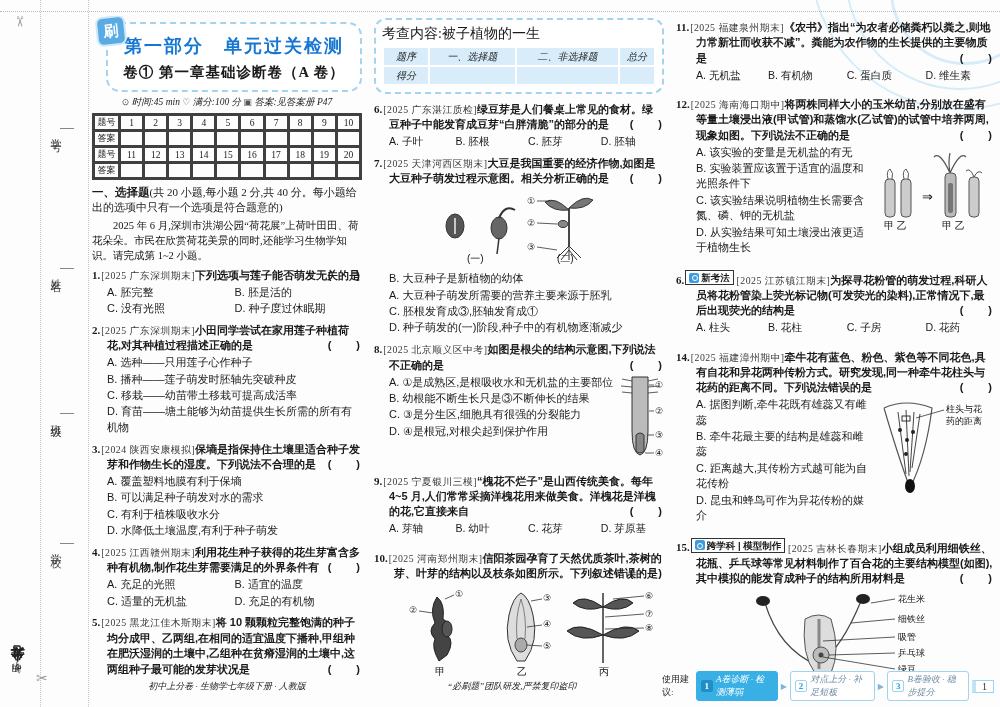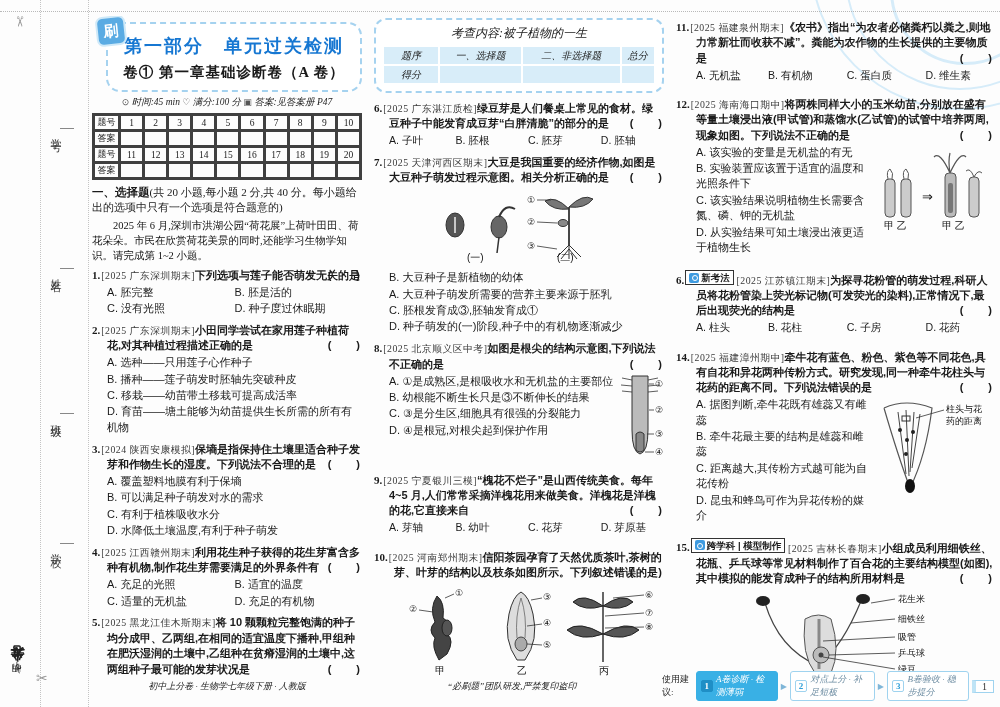--- a/index.html
+++ b/index.html
@@ -71,24 +71,24 @@
            padding:0 3px; font-family:"Liberation Sans",sans-serif; font-weight:bold; font-size:9.5px; vertical-align:1px; background:#fff;}
   .badge .bico { width:10px; height:10px; background:#3f9be0; border-radius:2px; display:inline-block; position:relative; }
   .badge .bico:after { content:""; position:absolute; left:2.5px; top:2.5px; width:4px; height:4px; border:1px solid #fff; border-radius:50%; }
   .fig { text-align:center; margin:2px 0; }
   .figR { float:right; margin:0 0 2px 4px; }
   svg text { font-size:9px; font-family:"Liberation Sans",sans-serif; fill:#111; }
   svg .cap { font-size:10px; }
 
   
   .infobox { border:2px dashed #a5d2ef; border-radius:12px; padding:5px 6px 6px; margin:2px 0 8px; background:#fff; }
-  .infobox .ic-title { text-align:center; font-size:12px; font-style:italic; margin-bottom:3px; }
+  .infobox .ic-title { text-align:left; font-size:14px; margin-bottom:3px; }
   table.itab { border-collapse:separate; border-spacing:2px; width:100%; }
   table.itab td { background:#d8edf9; font-size:10px; text-align:center; height:17px; font-style:italic; }
-  table.itab td.c0 { width:54px; }
+  table.itab td.c0 { width:44px; }
 
   
   .footer { position:absolute; left:92px; right:6px; bottom:6px; display:flex; align-items:center; font-size:9px; color:#222; }
   .f-left { width:270px; text-align:center; font-style:italic; }
   .f-mid { width:300px; text-align:center; font-style:italic; }
   .f-right { flex:1; display:flex; align-items:center; justify-content:flex-end; gap:3px; }
   .chip { display:inline-flex; align-items:center; gap:3px; border:1px solid #9fd3ef; border-radius:3px;
           padding:1px 4px; color:#6b8ba1; font-style:italic; background:#fff; }
   .chip .n { font-style:normal; color:#2e9fd8; font-weight:bold; border:1px solid #9fd3ef; border-radius:2px; padding:0 3px; background:#fff;}
   .chip1 { background:#39b0e5; color:#fff; border-color:#39b0e5; }

